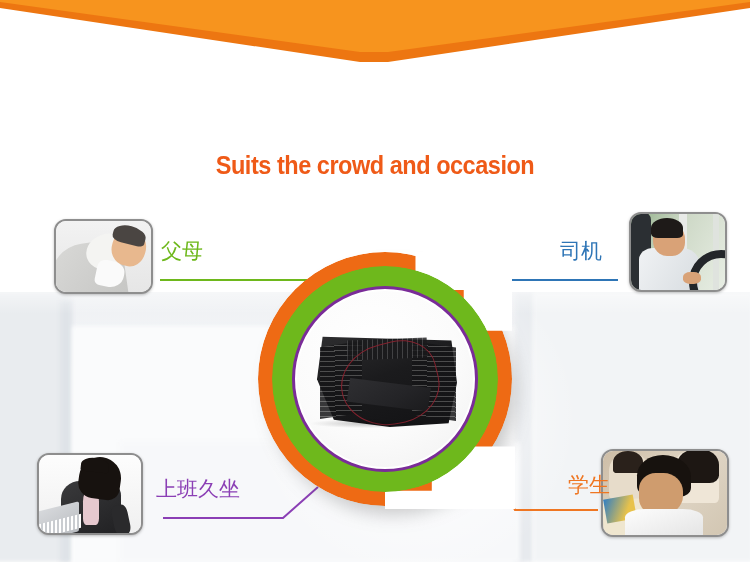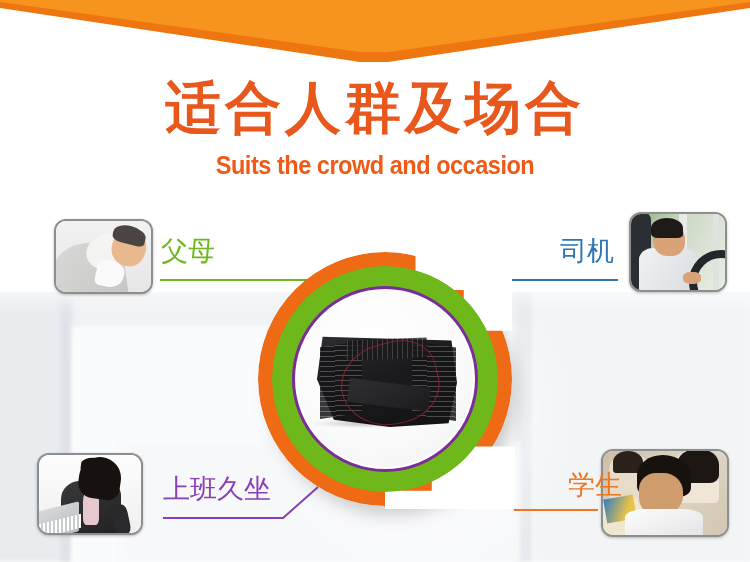--- a/index.html
+++ b/index.html
@@ -171,21 +171,21 @@
   .ph-student .bgkid2h{position:absolute;left:74px;top:-2px;width:42px;height:34px;
     background:#1d1713;border-radius:46% 46% 22% 22%;}
   .ph-student .mainhair{position:absolute;left:34px;top:4px;width:54px;height:42px;
     background:#17120e;border-radius:48% 52% 22% 26%;}
   .ph-student .mainface{position:absolute;left:36px;top:22px;width:44px;height:42px;
     background:#cf9c6e;border-radius:38% 44% 46% 40%;}
   .ph-student .mainshirt{position:absolute;left:22px;top:58px;width:78px;height:32px;
     background:linear-gradient(160deg,#fdfdfd 0%,#e2e2e2 100%);border-radius:26% 26% 0 0;}
 
   
-  .label{position:absolute;font-size:27px;line-height:30px;font-weight:normal;
+  .label{position:absolute;font-size:21px;line-height:30px;font-weight:normal;
     font-family:"DejaVu Sans","Liberation Sans",sans-serif;white-space:nowrap;}
 </style>
 </head>
 <body>
 
 <div id="stage">
 
   <div class="bg-room">
     <div class="wall"></div>
     <div class="panel p1"></div>
@@ -196,21 +196,20 @@
     <div class="panel p6"></div>
     <div class="glow"></div>
   </div>
   <div class="bg-fade"></div>
 
   <div class="arrow-wrap">
     <div class="arrow-dark"></div>
     <div class="arrow-light"></div>
   </div>
 
-  <div class="title">适合人群及场合</div>
   <div class="subtitle">Suits the crowd and occasion</div>
 
   <svg class="conn" width="750" height="562" style="left:0;top:0;" xmlns="http://www.w3.org/2000/svg">
 
     <polyline points="160,280 330,280 367,305" fill="none" stroke="#6EB81C" stroke-width="2"></polyline>
 
     <polyline points="618,280 503,280 463,313" fill="none" stroke="#2E75B6" stroke-width="2"></polyline>
 
     <polyline points="163,518 283,518 318,487" fill="none" stroke="#8B3FB5" stroke-width="2"></polyline>
 
@@ -267,21 +266,21 @@
       <div class="suit"></div>
         <div class="blouse"></div>
       <div class="arm"></div>
       <div class="head"></div>
         <div class="hair"></div>
         <div class="hairfront"></div>
       <div class="laptop"></div>
         <div class="keys"></div>
     </div>
   </div>
-  <div class="label" style="left:163px;top:474px;color:#8B3FB5;">上班久坐</div>
+  <div class="label" style="left:156px;top:474px;color:#8B3FB5;">上班久坐</div>
 
   <div class="thumb" style="left:601px;top:449px;width:128px;height:88px;">
     <div class="ph ph-student">
       <div class="bgkid1"></div>
         <div class="bgkid1h"></div>
       <div class="bgkid2"></div>
         <div class="bgkid2h"></div>
       <div class="deskpaper"></div>
         <div class="book"></div>
       <div class="mainhair"></div>

